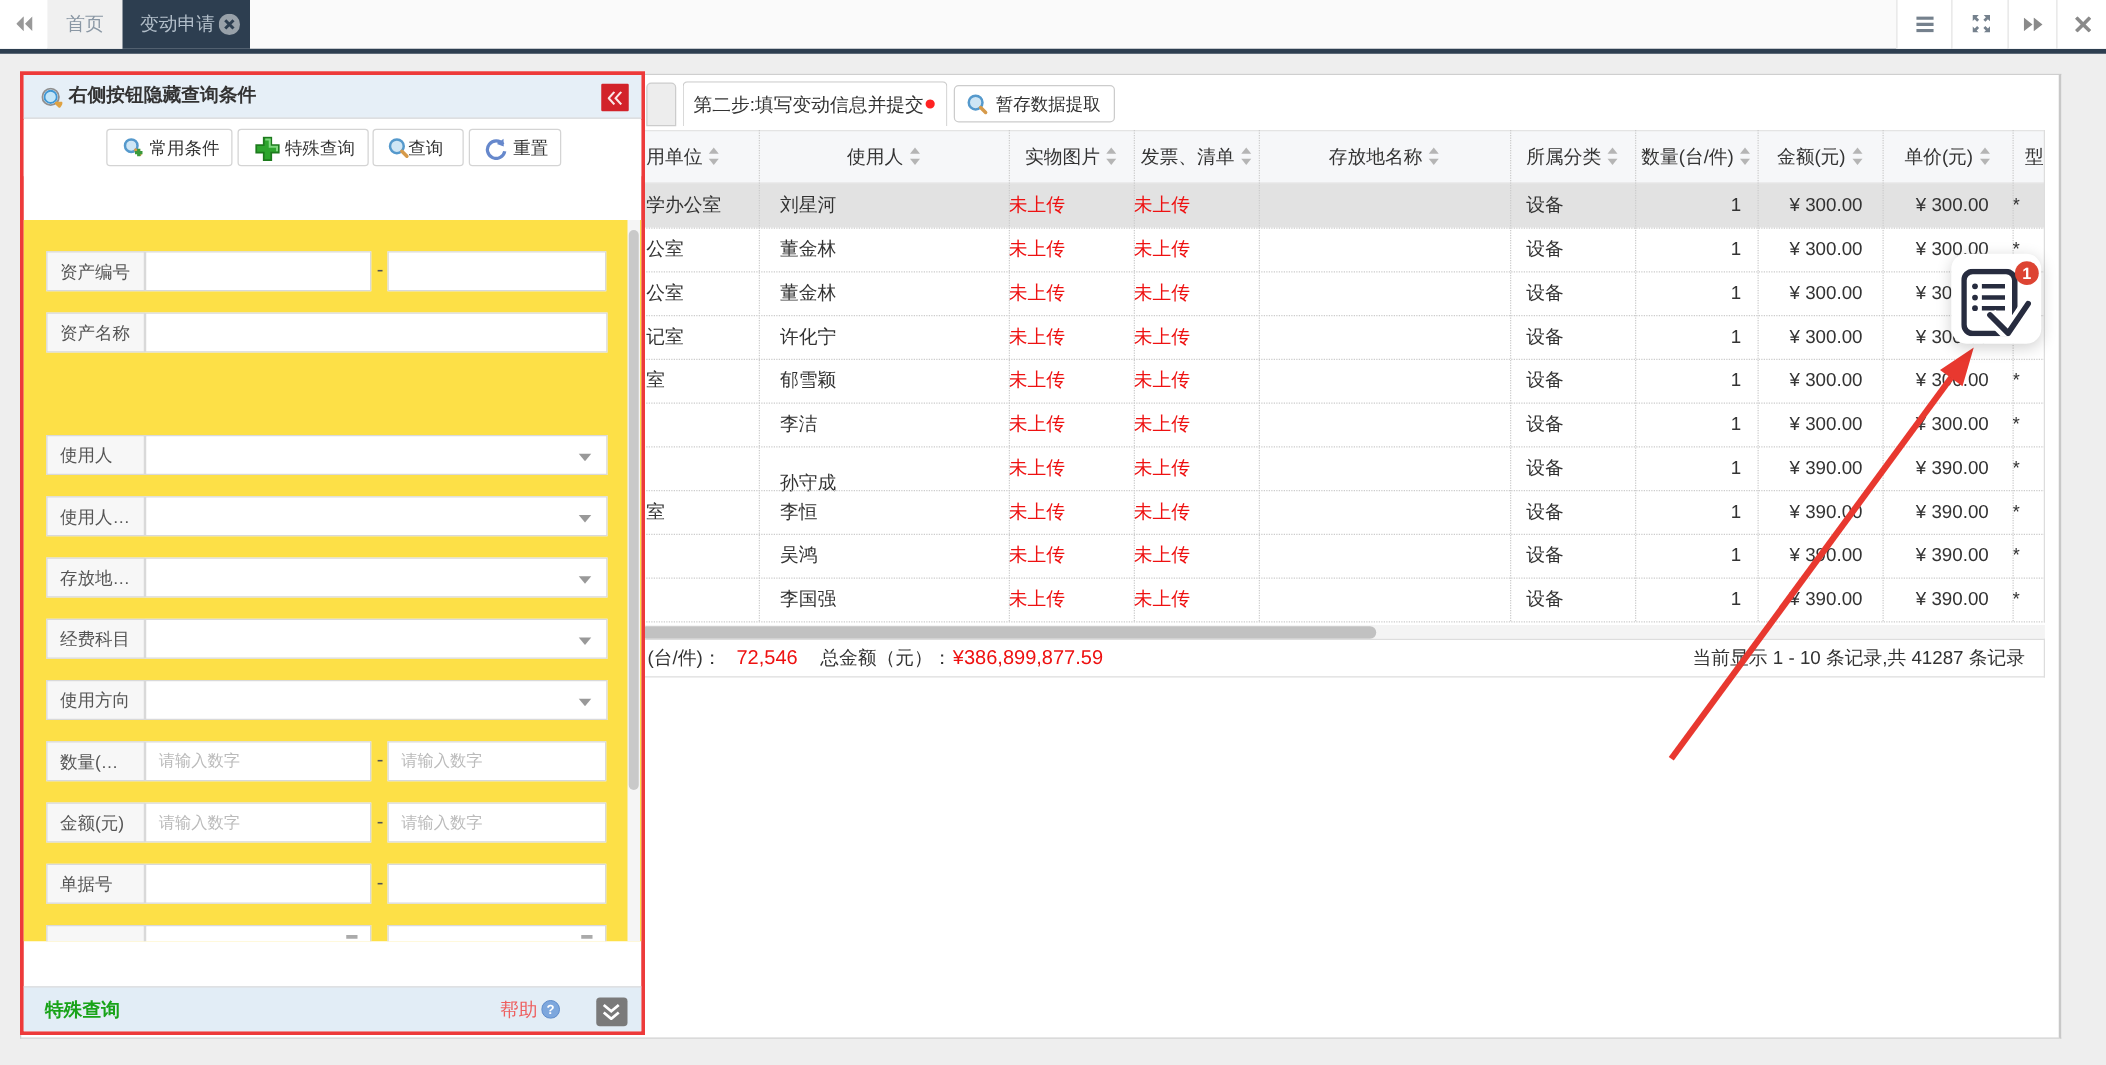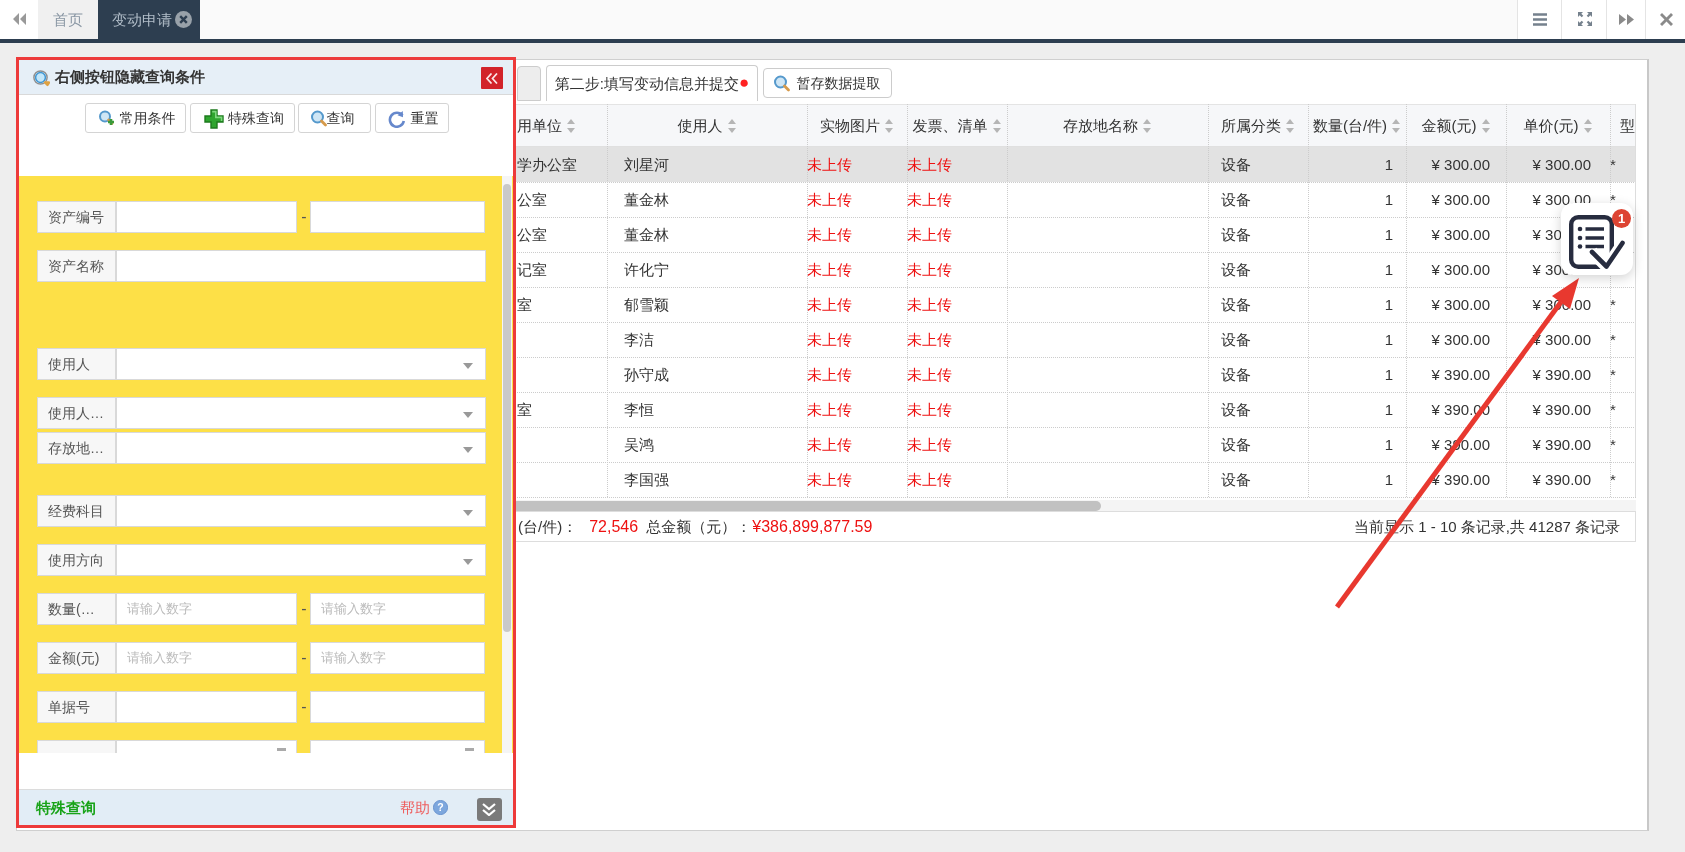--- a/index.html
+++ b/index.html
@@ -186,21 +186,21 @@
       <div class="cell " style="left:95px;top:218px;width:200px;padding-left:17px">李洁</div>
       <div class="cell red ct" style="left:295px;top:218px;width:100px;">未上传</div>
       <div class="cell red ct" style="left:395px;top:218px;width:100px;">未上传</div>
       <div class="cell " style="left:696px;top:218px;width:100px;padding-left:13px">设备</div>
       <div class="cell rt" style="left:796px;top:218px;width:98px;padding-right:13px">1</div>
       <div class="cell rt" style="left:894px;top:218px;width:100px;padding-right:16px">¥ 300.00</div>
       <div class="cell rt" style="left:994px;top:218px;width:104px;padding-right:19px">¥ 300.00</div>
       <div class="cell ct" style="left:1098px;top:218px;width:26px;">*</div>
       <div class="row" style="left:0;top:253px;width:1124px;"></div>
       <div class="cell " style="left:0px;top:253px;width:95px;padding-left:5px"></div>
-      <div class="cell " style="left:95px;top:253px;width:200px;padding-left:17px">孙守成</div>
+      <div class="cell " style="left:95px;top:265px;width:200px;padding-left:17px">孙守成</div>
       <div class="cell red ct" style="left:295px;top:253px;width:100px;">未上传</div>
       <div class="cell red ct" style="left:395px;top:253px;width:100px;">未上传</div>
       <div class="cell " style="left:696px;top:253px;width:100px;padding-left:13px">设备</div>
       <div class="cell rt" style="left:796px;top:253px;width:98px;padding-right:13px">1</div>
       <div class="cell rt" style="left:894px;top:253px;width:100px;padding-right:16px">¥ 390.00</div>
       <div class="cell rt" style="left:994px;top:253px;width:104px;padding-right:19px">¥ 390.00</div>
       <div class="cell ct" style="left:1098px;top:253px;width:26px;">*</div>
       <div class="row" style="left:0;top:288px;width:1124px;"></div>
       <div class="cell " style="left:0px;top:288px;width:95px;padding-left:5px">室</div>
       <div class="cell " style="left:95px;top:288px;width:200px;padding-left:17px">李恒</div>
@@ -251,21 +251,21 @@
       <div class="dotv" style="left:994px;top:0;height:393px"></div>
       <div class="dotv" style="left:1098px;top:0;height:393px"></div>
       <div style="position:absolute;left:1123px;top:0;height:393px;border-left:1px solid #ddd"></div>
     </div>
 
   <div class="abs" style="left:495px;top:440px;width:1124px;height:11px;background:#f4f4f4"></div>
   <div class="abs" style="left:495px;top:441px;width:589px;height:10px;background:#c1c1c1;border-radius:5px"></div>
 
   <div class="abs" style="left:495px;top:451px;width:1124px;height:31px;border-top:1px solid #ddd;border-bottom:1px solid #ddd;border-right:1px solid #ddd;font-size:15px;color:#333;line-height:30px">
     <span style="margin-left:6px">(台/件)：</span><span class="red" style="font-size:16px;margin-left:12px">72,546</span>
-    <span style="margin-left:4px">总金额（元）：</span><span class="red" style="font-size:16px;margin-left:1px">¥386,899,877.59</span>
+    <span style="margin-left:14px">总金额（元）：</span><span class="red" style="font-size:16px;margin-left:1px">¥386,899,877.59</span>
     <span class="abs" style="right:15px;top:0">当前显示 1 - 10 条记录,共 41287 条记录</span>
   </div>
 </div>
 
 <svg class="abs" style="left:1330px;top:270px" width="260" height="345" viewBox="0 0 260 345">
   <path d="M7 337 L231 32" stroke="#e8382f" stroke-width="5" fill="none"></path>
   <path d="M249 8 L240 39 L222 26 Z" fill="#e8382f"></path>
 </svg>
 
 <div id="card">
@@ -338,21 +338,21 @@
         <div class="finput finw">
           <span class="caret"></span>
         </div>
       </div>
       <div class="frow" style="top:221px;width:450px">
         <div class="flabel">使用人…</div>
         <div class="finput finw">
           <span class="caret"></span>
         </div>
       </div>
-      <div class="frow" style="top:256px;width:450px">
+      <div class="frow" style="top:270px;width:450px">
         <div class="flabel">存放地…</div>
         <div class="finput finw">
           <span class="caret"></span>
         </div>
       </div>
       <div class="frow" style="top:319px;width:450px">
         <div class="flabel">经费科目</div>
         <div class="finput finw">
           <span class="caret"></span>
         </div>

